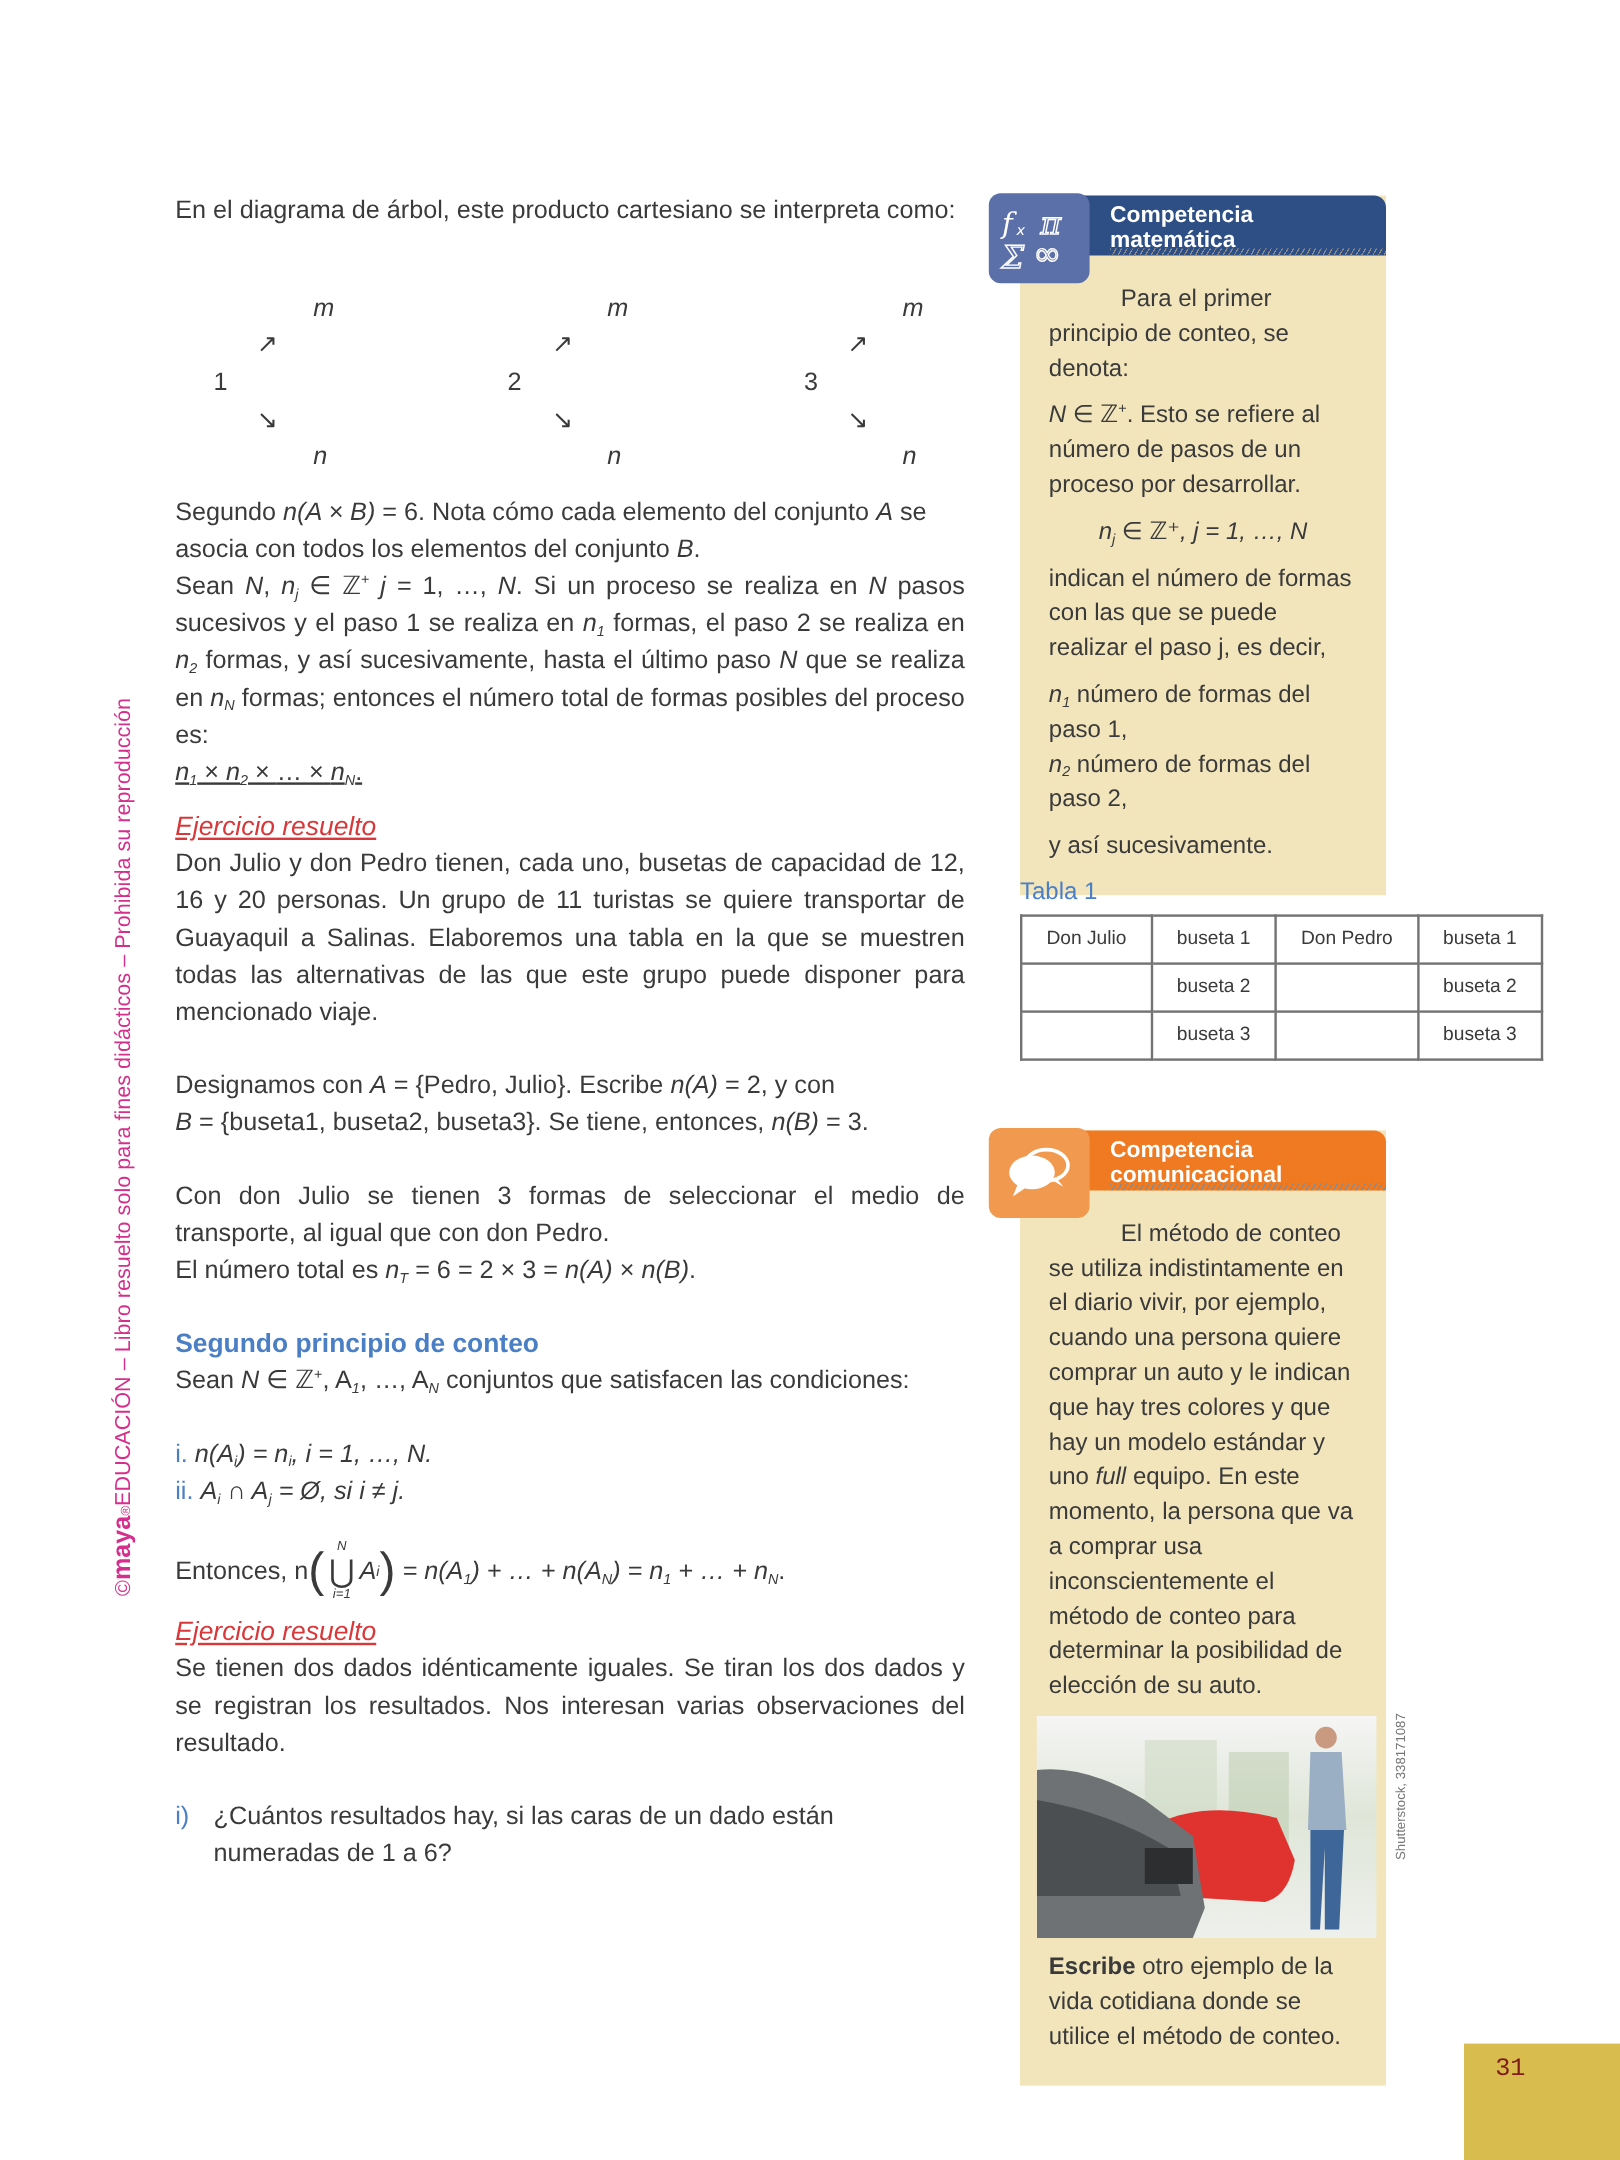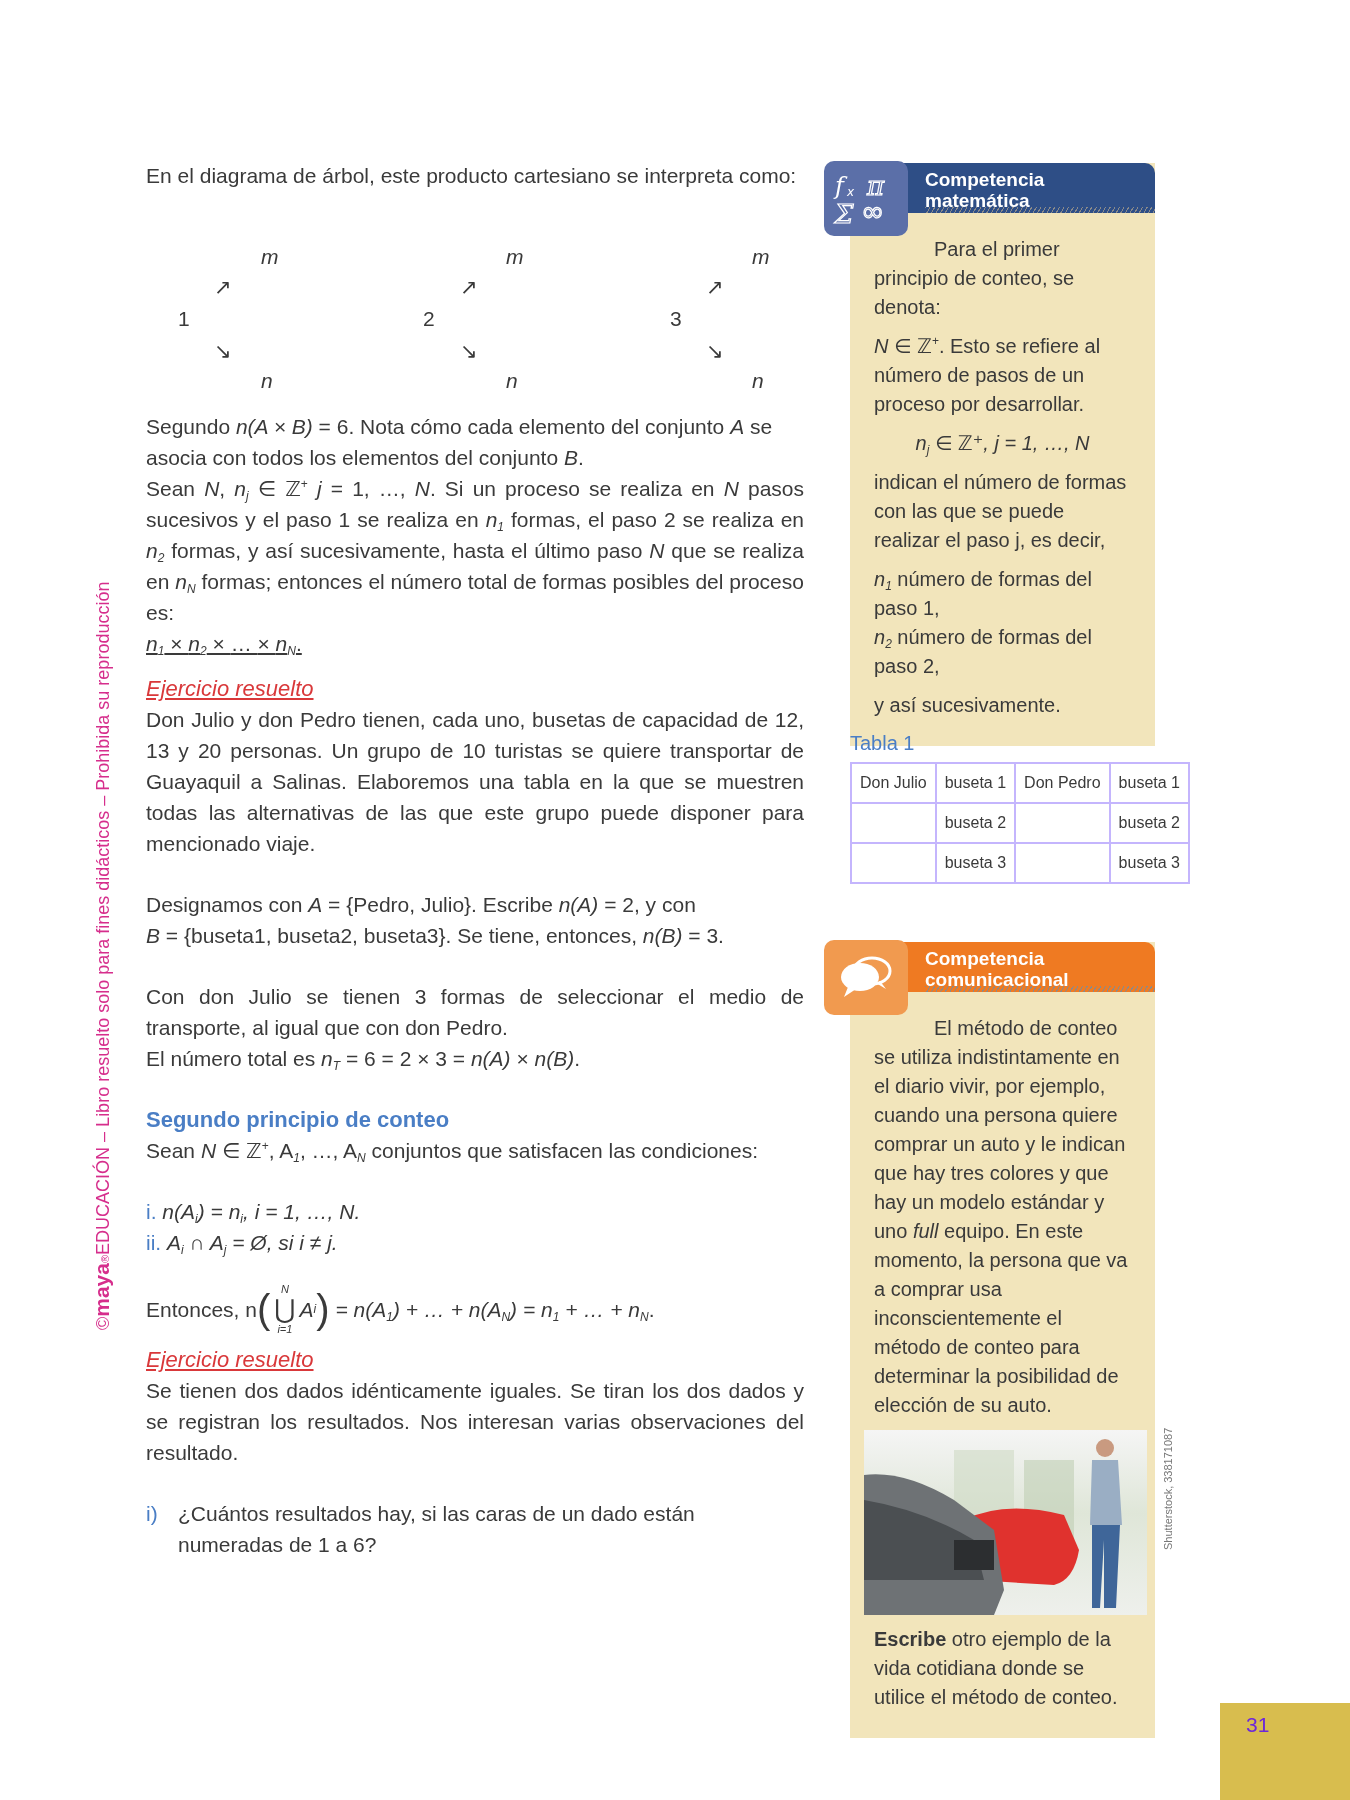--- a/index.html
+++ b/index.html
@@ -36,33 +36,33 @@
   .math-box { top: 163px; }
   .math-box .box-head { background: #2e4e86; }
   .math-box .badge { background: #5b6fa8; font-size: 22px; line-height: 24px; font-style: italic; }
   .comm-box { top: 942px; }
   .comm-box .box-head { background: #ef7a22; }
   .comm-box .badge { background: #f19a4f; }
 
   
   .tabla-label { position: absolute; left: 850px; top: 732px; font-size: 20px; color: #4a7ec5; }
   .tabla { position: absolute; left: 850px; top: 762px; border-collapse: collapse; font-size: 16px; color: #3a3a3a; }
-  .tabla td { border: 2px solid #c4b5fd; height: 38px; padding: 0 8px; white-space: nowrap; }
+  .tabla td { border: 2px solid #737373; height: 38px; padding: 0 20px; white-space: nowrap; }
 
   .photo { margin: 4px 0 10px 0; width: 283px; height: 185px; position: relative; overflow: hidden;
     background: linear-gradient(180deg, #f5f5f5 0%, #dfe6d8 45%, #eef0ec 100%); }
   .credit { position: absolute; left: 1160px; top: 1425px; width: 20px; height: 125px; }
   .credit span { position: absolute; left: 0; top: 0; transform-origin: left top; transform: translate(2px, 125px) rotate(-90deg); font-size: 11px; color: #777; white-space: nowrap; }
 
   .side-note { position: absolute; left: 84px; top: 1330px; width: 30px; height: 850px; }
   .side-note span { position: absolute; white-space: nowrap; transform-origin: left top; transform: rotate(-90deg); left: 6px; top: 0; font-size: 18px; color: #d62e8c; }
   .side-note b { font-weight: 900; font-size: 21px; }
 
   .page-num-block { position: absolute; left: 1220px; top: 1703px; width: 130px; height: 97px; background: #d8bd4e; }
-  .page-num-block span { position: absolute; left: 26px; top: 10px; font-size: 21px; color: #6d28d9; }
+  .page-num-block span { position: absolute; left: 26px; top: 10px; font-size: 21px; color: #7f1d1d; font-family: Liberation Mono, monospace; }
 </style>
 </head>
 <body>
 
 <div class="side-note">
   <span><span style="position:static;transform:none;">©</span><b>maya</b><span style="position:static;transform:none;font-size:11px;">®</span><span style="position:static;transform:none;">EDUCACIÓN – Libro resuelto solo para fines didácticos – Prohibida su reproducción</span></span>
 </div>
 
 <div class="main">
   <p>En el diagrama de árbol, este producto cartesiano se interpreta como:</p>
@@ -87,21 +87,21 @@
     <span style="left:606px;top:174px" class="it">n</span>
   </div>
 
   <p style="margin-top:50px"><span>Segundo </span><i>n(A × B)</i><span> = 6. Nota cómo cada elemento del conjunto </span><i>A</i><span> se asocia con todos los elementos del conjunto </span><i>B</i><span>.</span></p>
 
   <p class="justify"><span>Sean </span><i>N</i><span>, </span><i>n</i><sub>j</sub><span> ∈ ℤ</span><sup>+</sup><span> </span><i>j</i><span> = 1, …, </span><i>N</i><span>. Si un proceso se realiza en </span><i>N</i><span> pasos sucesivos y el paso 1 se realiza en </span><i>n</i><sub>1</sub><span> formas, el paso 2 se realiza en </span><i>n</i><sub>2</sub><span> formas, y así sucesivamente, hasta el último paso </span><i>N</i><span> que se realiza en </span><i>n</i><sub>N</sub><span> formas; entonces el número total de formas posibles del proceso es:</span></p>
 
   <p class="center-formula"><i>n</i><sub>1</sub><span> × </span><i>n</i><sub>2</sub><span> × </span><span> … </span><span> × </span><i>n</i><sub>N</sub><span>.</span></p>
 
   <p style="margin-top:14px" class="heading-red">Ejercicio resuelto</p>
-  <p class="justify">Don Julio y don Pedro tienen, cada uno, busetas de capacidad de 12, 13 y 20 personas. Un grupo de 10 turistas se quiere transportar de Guayaquil a Salinas. Elaboremos una tabla en la que se muestren todas las alternativas de las que este grupo puede disponer para mencionado viaje.</p>
+  <p class="justify">Don Julio y don Pedro tienen, cada uno, busetas de capacidad de 12, 16 y 20 personas. Un grupo de 11 turistas se quiere transportar de Guayaquil a Salinas. Elaboremos una tabla en la que se muestren todas las alternativas de las que este grupo puede disponer para mencionado viaje.</p>
 
   <div class="gap"></div>
   <p><span>Designamos con </span><i>A</i><span> = {Pedro, Julio}. Escribe </span><i>n(A)</i><span> = 2, y con</span><br><i>B</i><span> = {buseta1, buseta2, buseta3}. Se tiene, entonces, </span><i>n(B)</i><span> = 3.</span></p>
 
   <div class="gap"></div>
   <p class="justify">Con don Julio se tienen 3 formas de seleccionar el medio de transporte, al igual que con don Pedro.</p>
   <p><span>El número total es </span><i>n</i><sub>T</sub><span> = 6 = 2 × 3 = </span><i>n(A)</i><span> × </span><i>n(B)</i><span>.</span></p>
 
   <p style="margin-top:30px" class="heading-blue">Segundo principio de conteo</p>
   <p><span>Sean </span><i>N</i><span> ∈ ℤ</span><sup>+</sup><span>, A</span><sub>1</sub><span>, …, A</span><sub>N</sub><span> conjuntos que satisfacen las condiciones:</span></p>

